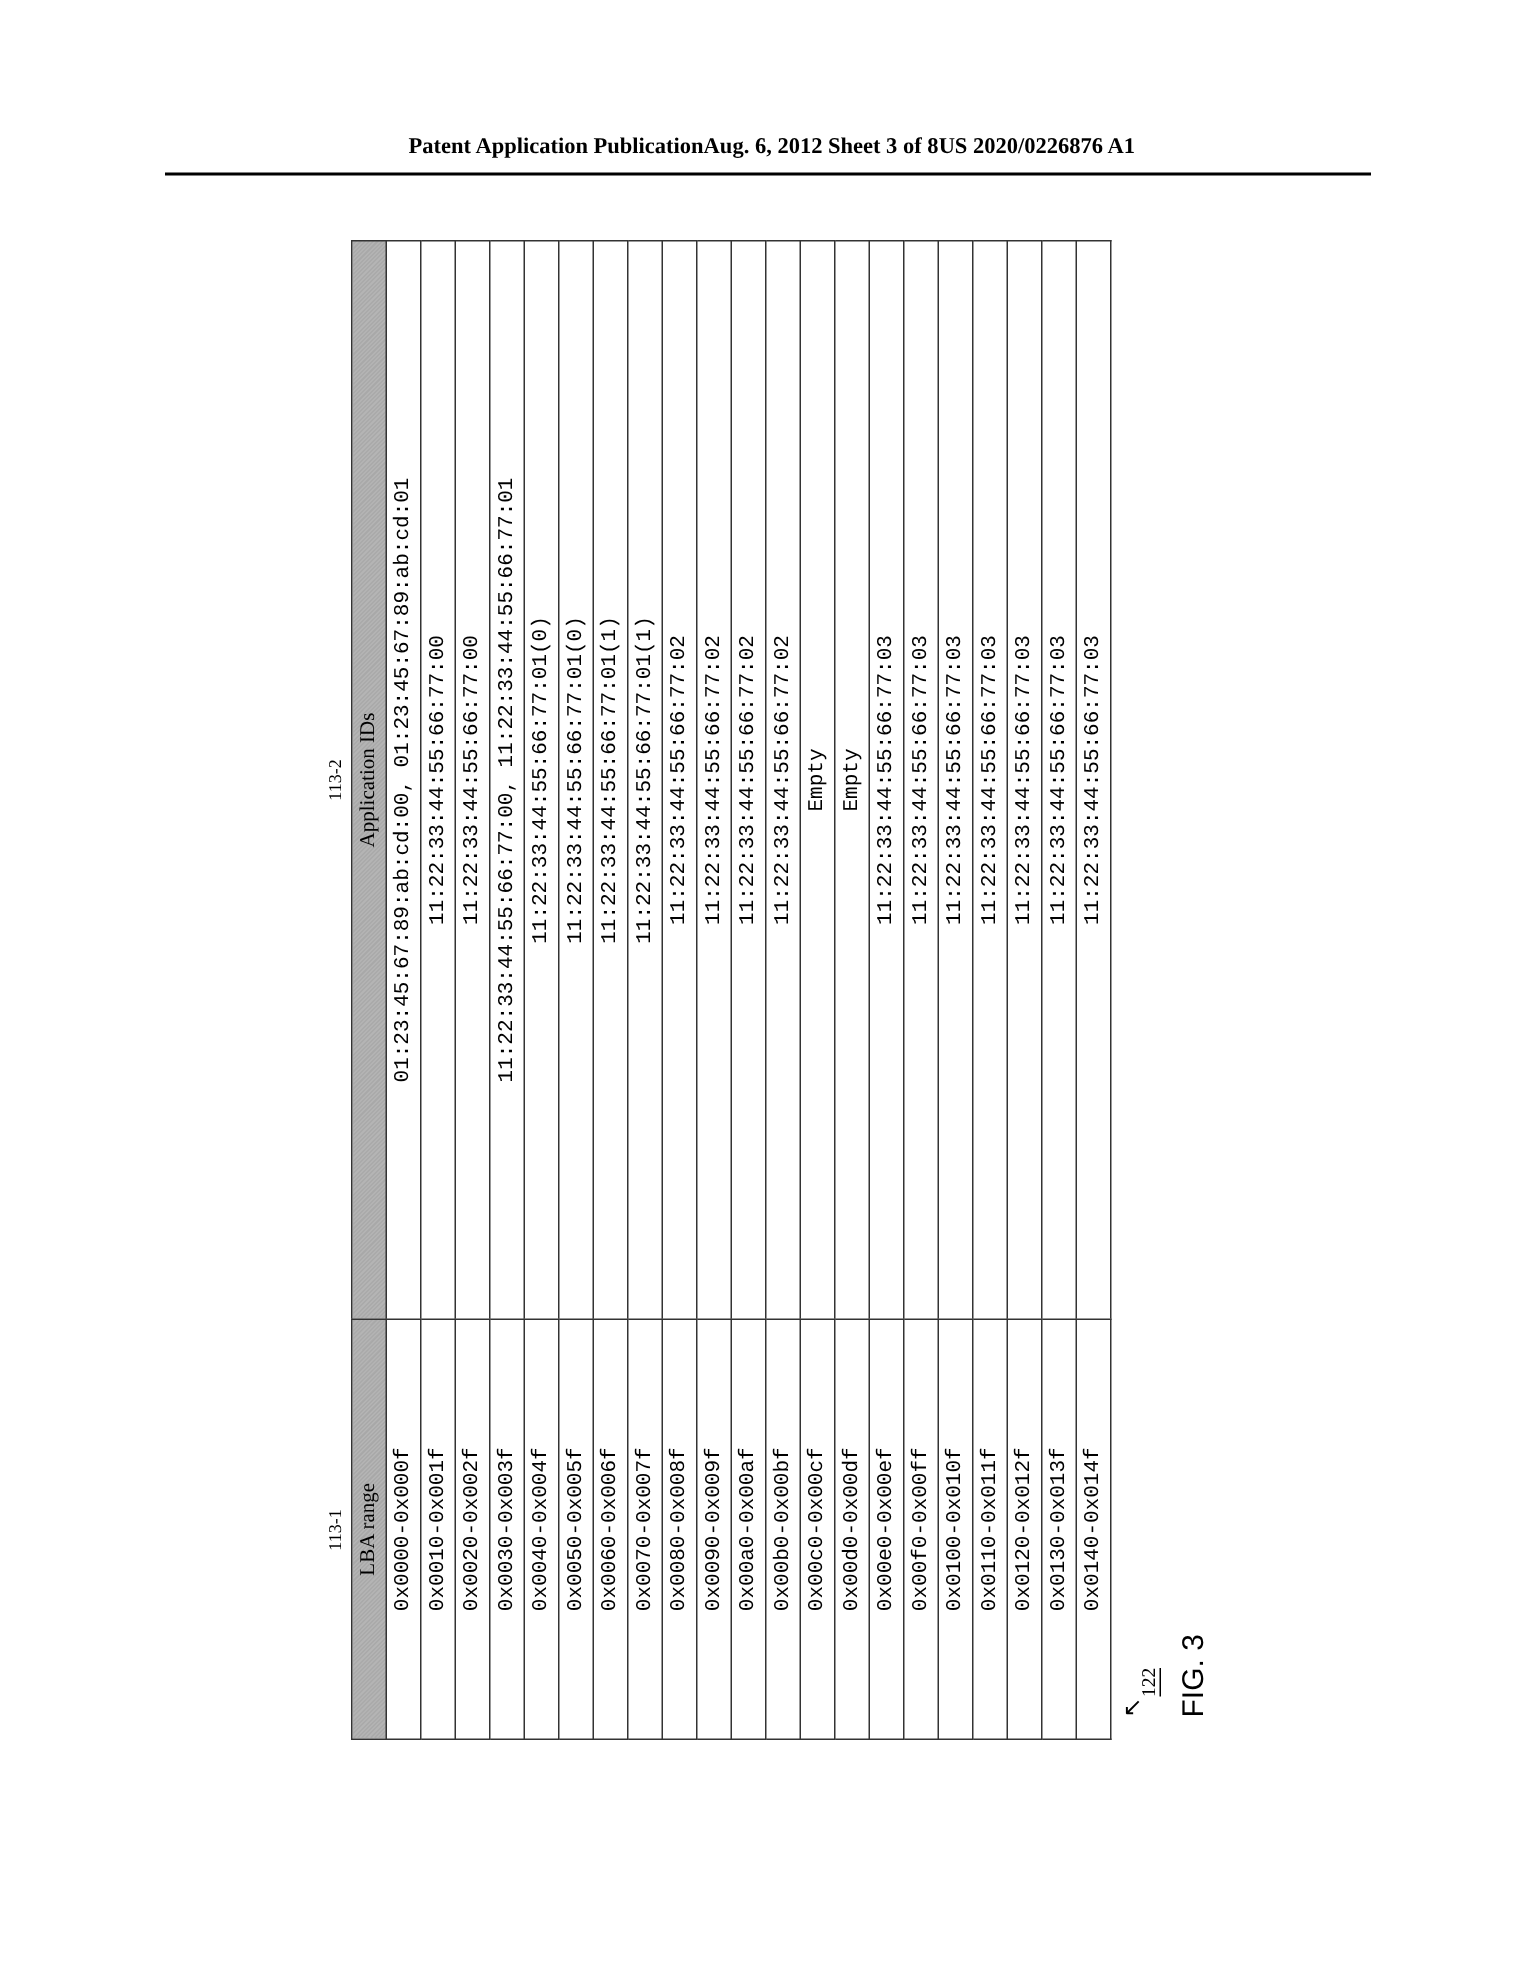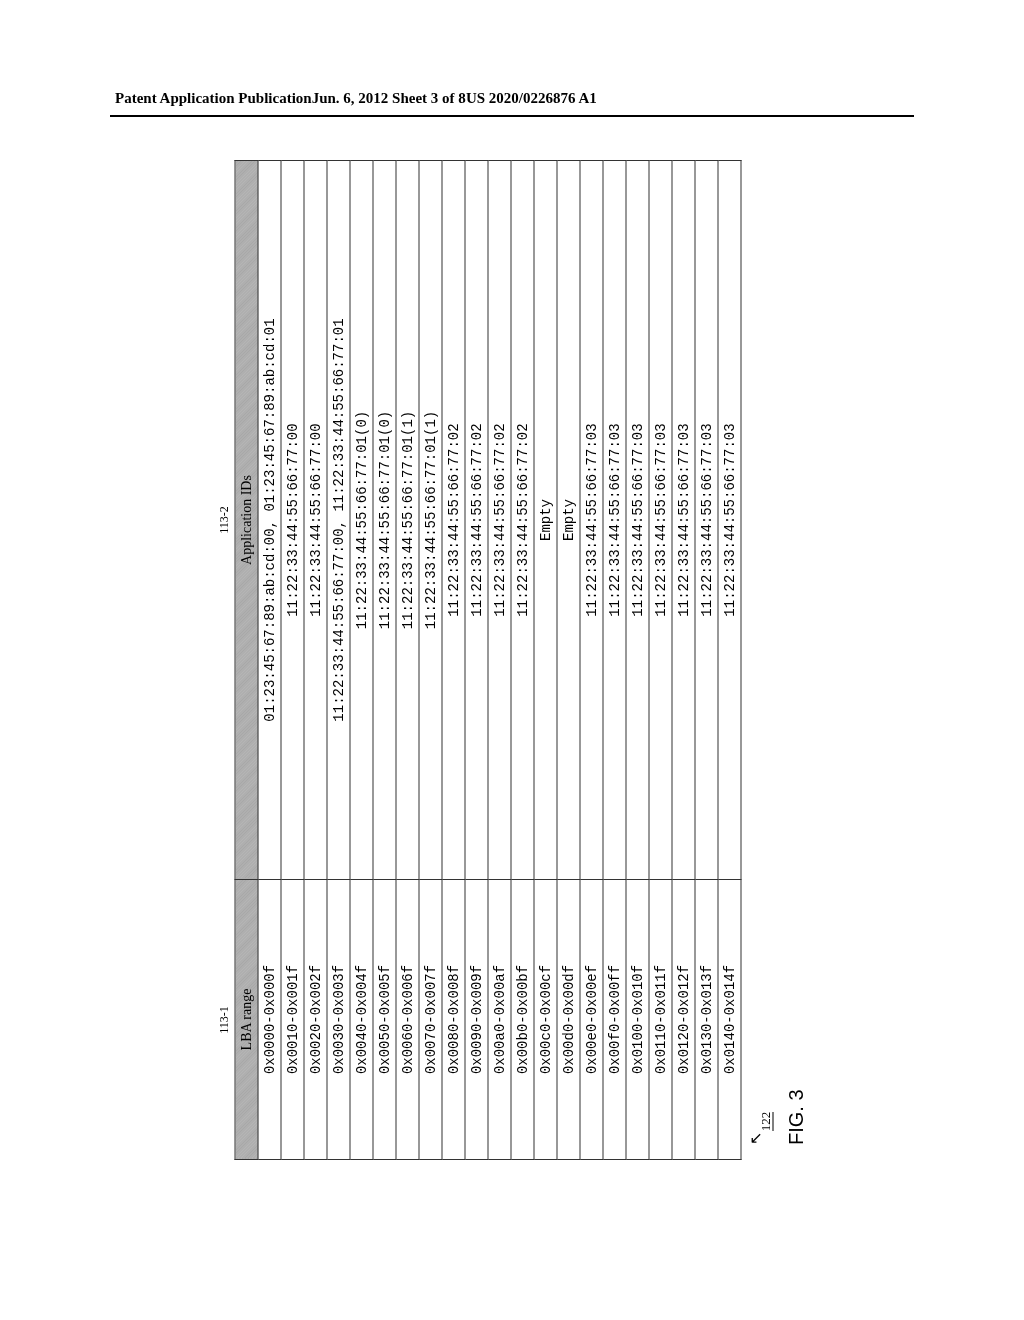--- a/index.html
+++ b/index.html
@@ -13,21 +13,21 @@
       width: 1024px;
       height: 1320px;
       position: relative;
     }
     .header {
       position: absolute;
       top: 90px;
       left: 0;
       right: 0;
       display: flex;
-      justify-content: flex-start;
+      justify-content: center;
       padding: 0 110px 0 115px;
       font-size: 15px;
       font-weight: bold;
     }
     .header-line {
       position: absolute;
       top: 115px;
       left: 110px;
       right: 110px;
       height: 2px;
@@ -107,21 +107,21 @@
       font-size: 20px;
       font-family: Arial, sans-serif;
       margin-left: 15px;
     }
   </style>
 </head>
 <body>
 
 <div class="header">
   <span>Patent Application Publication</span>
-  <span>Jun. 6, 2012  Sheet 3 of 8</span>
+  <span>Aug. 6, 2012  Sheet 3 of 8</span>
   <span>US 2020/0226876 A1</span>
 </div>
 <div class="header-line"></div>
 
 <div class="content-area">
   <div class="column-labels">
     <div class="label-left">113-1</div>
     <div class="label-right">113-2</div>
   </div>
 

